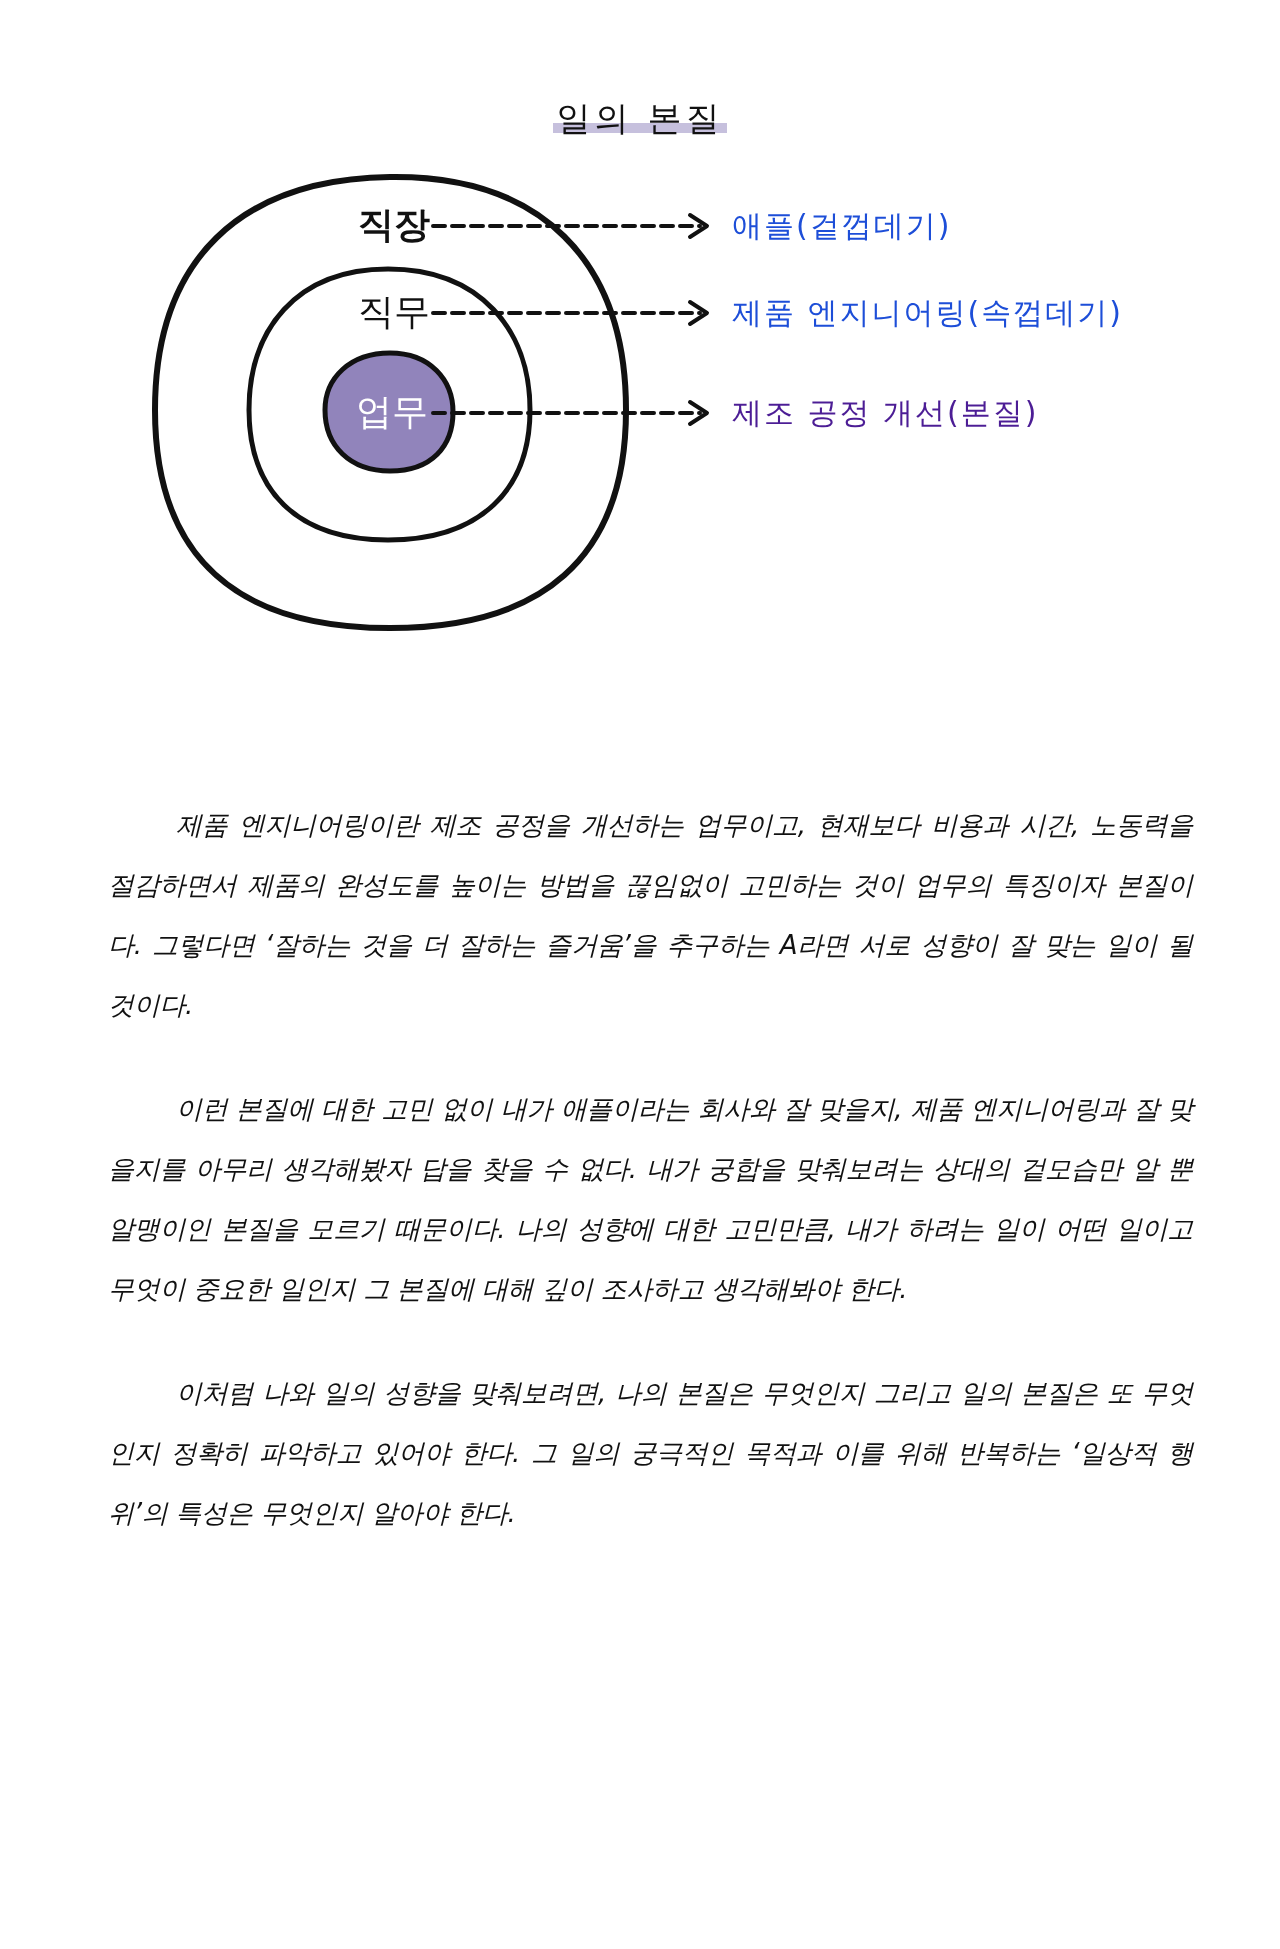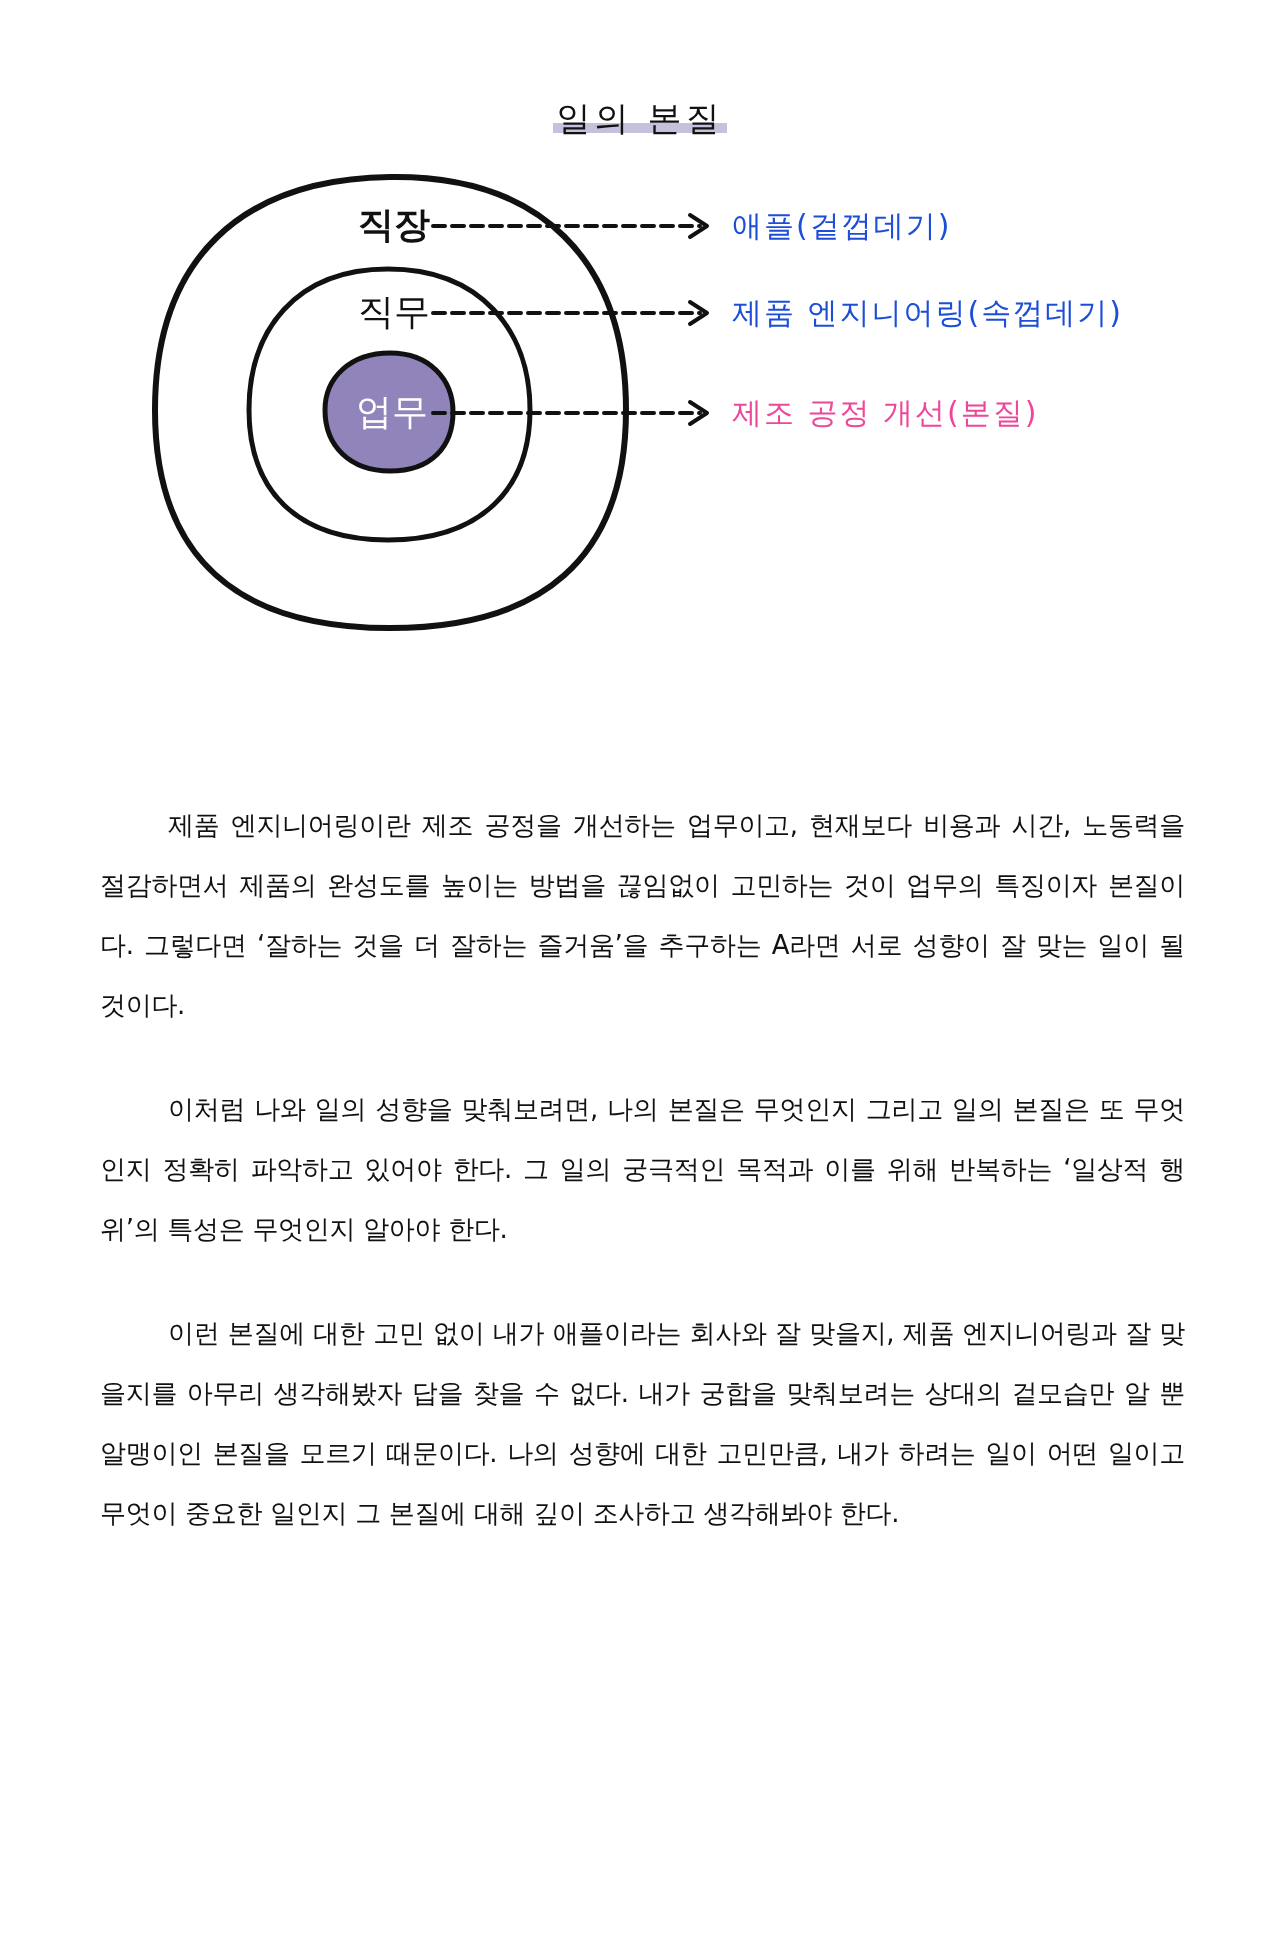--- a/index.html
+++ b/index.html
@@ -6,23 +6,23 @@
     body { width: 1280px; height: 1949px; position: relative; overflow: hidden;
            font-family: "DejaVu Sans", sans-serif; color: #1a1a1a; }
     .figure { position: absolute; left: 0; top: 0; width: 1132px; height: 700px; }
     .fig-title { position: absolute; top: 96px; left: 0; width: 1280px; text-align: center; }
     .fig-title span { font-size: 34px; letter-spacing: 4px; color: #111;
       background: linear-gradient(to bottom, transparent 62%, #c6c0dd 62%, #c6c0dd 88%, transparent 88%);
       padding: 0 4px; }
     .ring-label { position: absolute; font-size: 36px; color: #111; line-height: 1; }
     .ring-label.inner { color: #ffffff; }
     .right-label { position: absolute; font-size: 30px; color: #1d4ed8; line-height: 1; letter-spacing: 2px; }
-    .right-label.accent { color: #ec4899; }
+    .right-label.accent { color: #4c1d95; }
     svg.diagram { position: absolute; left: 0; top: 0; }
-    .body-text { position: absolute; left: 100px; top: 795px; width: 1085px; }
+    .body-text { position: absolute; left: 108px; top: 795px; width: 1085px; font-style: italic; }
     .body-text p { margin: 0 0 44px 0; font-size: 26px; line-height: 60px; text-indent: 68px;
       text-align: justify; color: #111; letter-spacing: -0.3px; }
     .progress { position: absolute; left: 22px; top: 1905px; font-size: 16px; color: #0f172a;
       font-family: Liberation Sans, sans-serif; font-weight: bold; margin-top: 48px; }
   </style>
 </head>
 <body>
 
 <div class="figure">
   <div class="fig-title">
@@ -51,17 +51,17 @@
   <div class="ring-label" style="left:358px; top:294px;">직무</div>
   <div class="ring-label inner" style="left:356px; top:394px;">업무</div>
 
   <div class="right-label" style="left:732px; top:211px;">애플(겉껍데기)</div>
   <div class="right-label" style="left:732px; top:298px;">제품 엔지니어링(속껍데기)</div>
   <div class="right-label accent" style="left:732px; top:398px;">제조 공정 개선(본질)</div>
 </div>
 
 <div class="body-text">
   <p>제품 엔지니어링이란 제조 공정을 개선하는 업무이고, 현재보다 비용과 시간, 노동력을 절감하면서 제품의 완성도를 높이는 방법을 끊임없이 고민하는 것이 업무의 특징이자 본질이다. 그렇다면 ‘잘하는 것을 더 잘하는 즐거움’을 추구하는 A라면 서로 성향이 잘 맞는 일이 될 것이다.</p>
+  <p>이런 본질에 대한 고민 없이 내가 애플이라는 회사와 잘 맞을지, 제품 엔지니어링과 잘 맞을지를 아무리 생각해봤자 답을 찾을 수 없다. 내가 궁합을 맞춰보려는 상대의 겉모습만 알 뿐 알맹이인 본질을 모르기 때문이다. 나의 성향에 대한 고민만큼, 내가 하려는 일이 어떤 일이고 무엇이 중요한 일인지 그 본질에 대해 깊이 조사하고 생각해봐야 한다.</p>
   <p>이처럼 나와 일의 성향을 맞춰보려면, 나의 본질은 무엇인지 그리고 일의 본질은 또 무엇인지 정확히 파악하고 있어야 한다. 그 일의 궁극적인 목적과 이를 위해 반복하는 ‘일상적 행위’의 특성은 무엇인지 알아야 한다.</p>
-  <p>이런 본질에 대한 고민 없이 내가 애플이라는 회사와 잘 맞을지, 제품 엔지니어링과 잘 맞을지를 아무리 생각해봤자 답을 찾을 수 없다. 내가 궁합을 맞춰보려는 상대의 겉모습만 알 뿐 알맹이인 본질을 모르기 때문이다. 나의 성향에 대한 고민만큼, 내가 하려는 일이 어떤 일이고 무엇이 중요한 일인지 그 본질에 대해 깊이 조사하고 생각해봐야 한다.</p>
 </div>
 
 <div class="progress">34%</div>
 
 </body></html>

